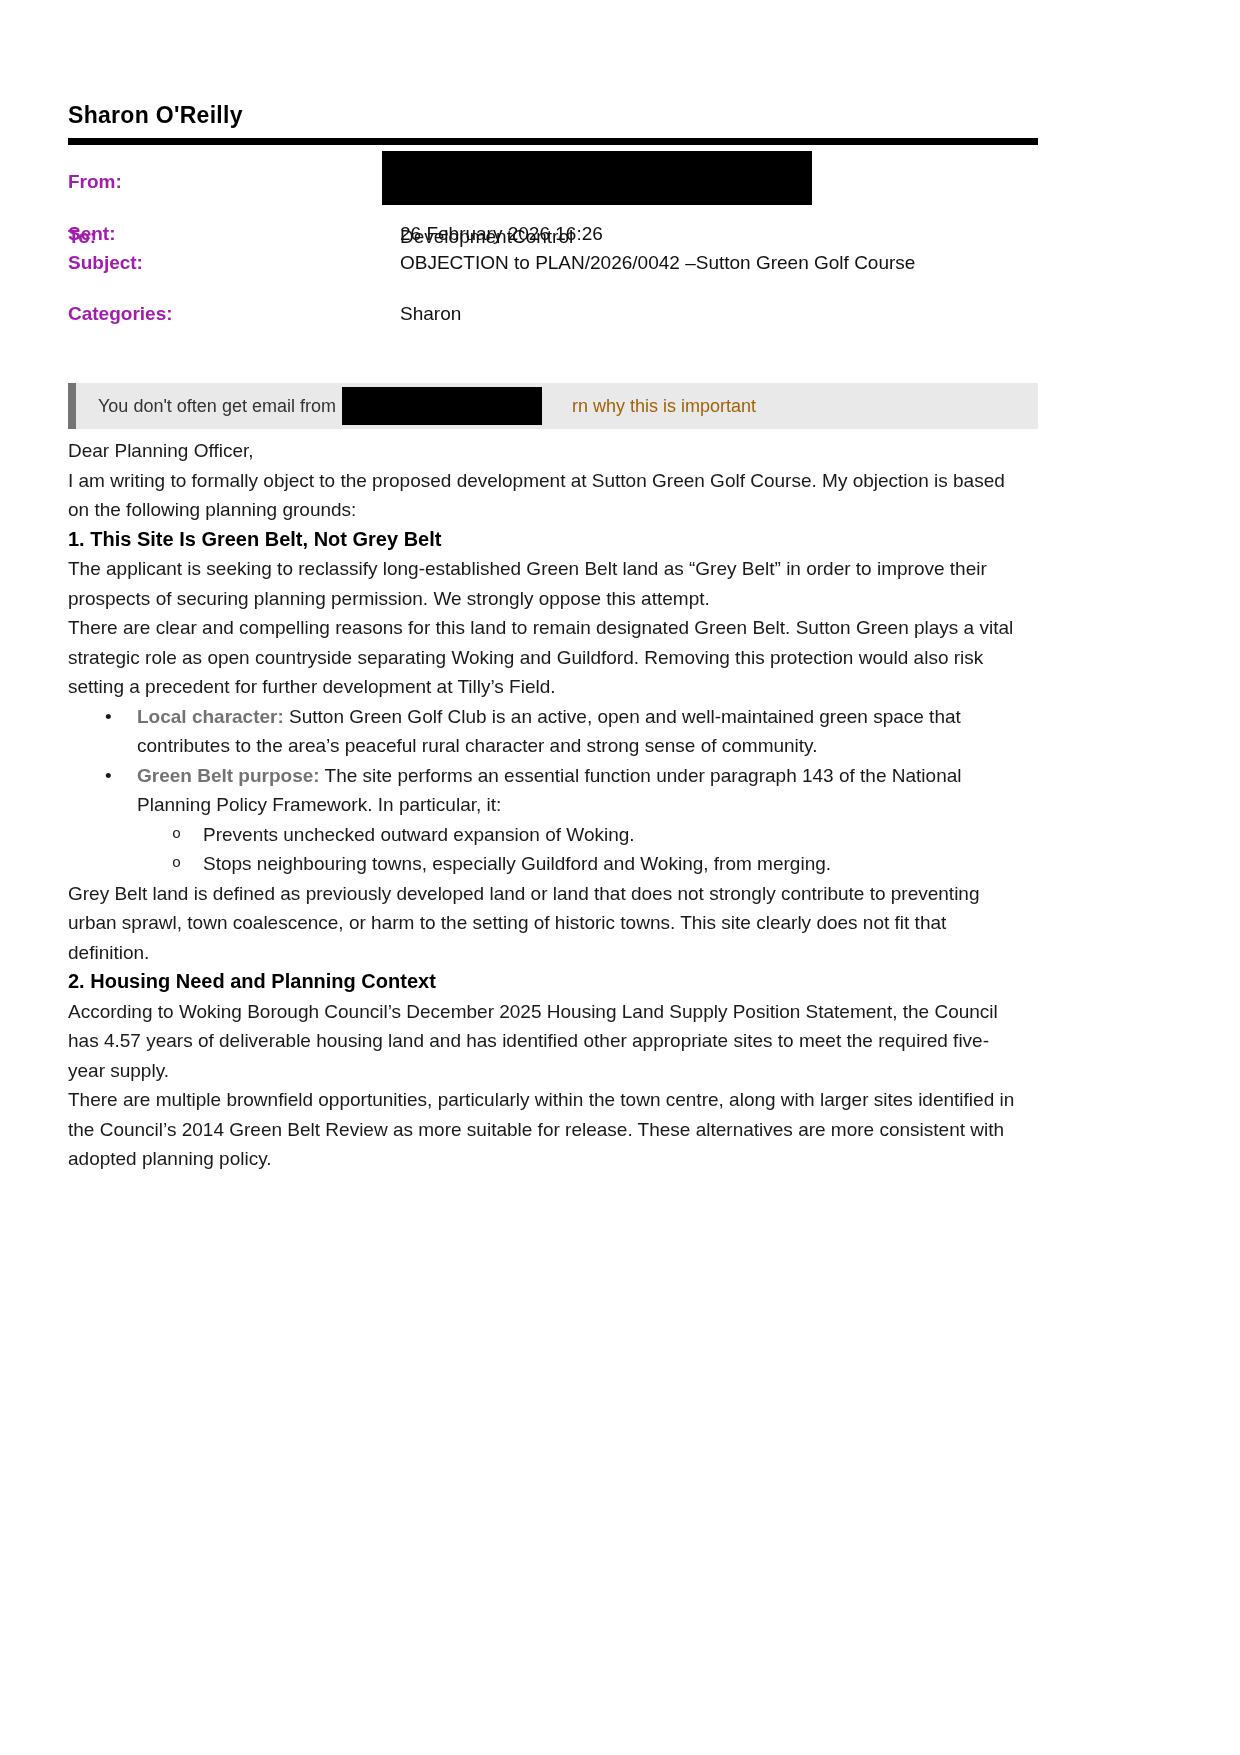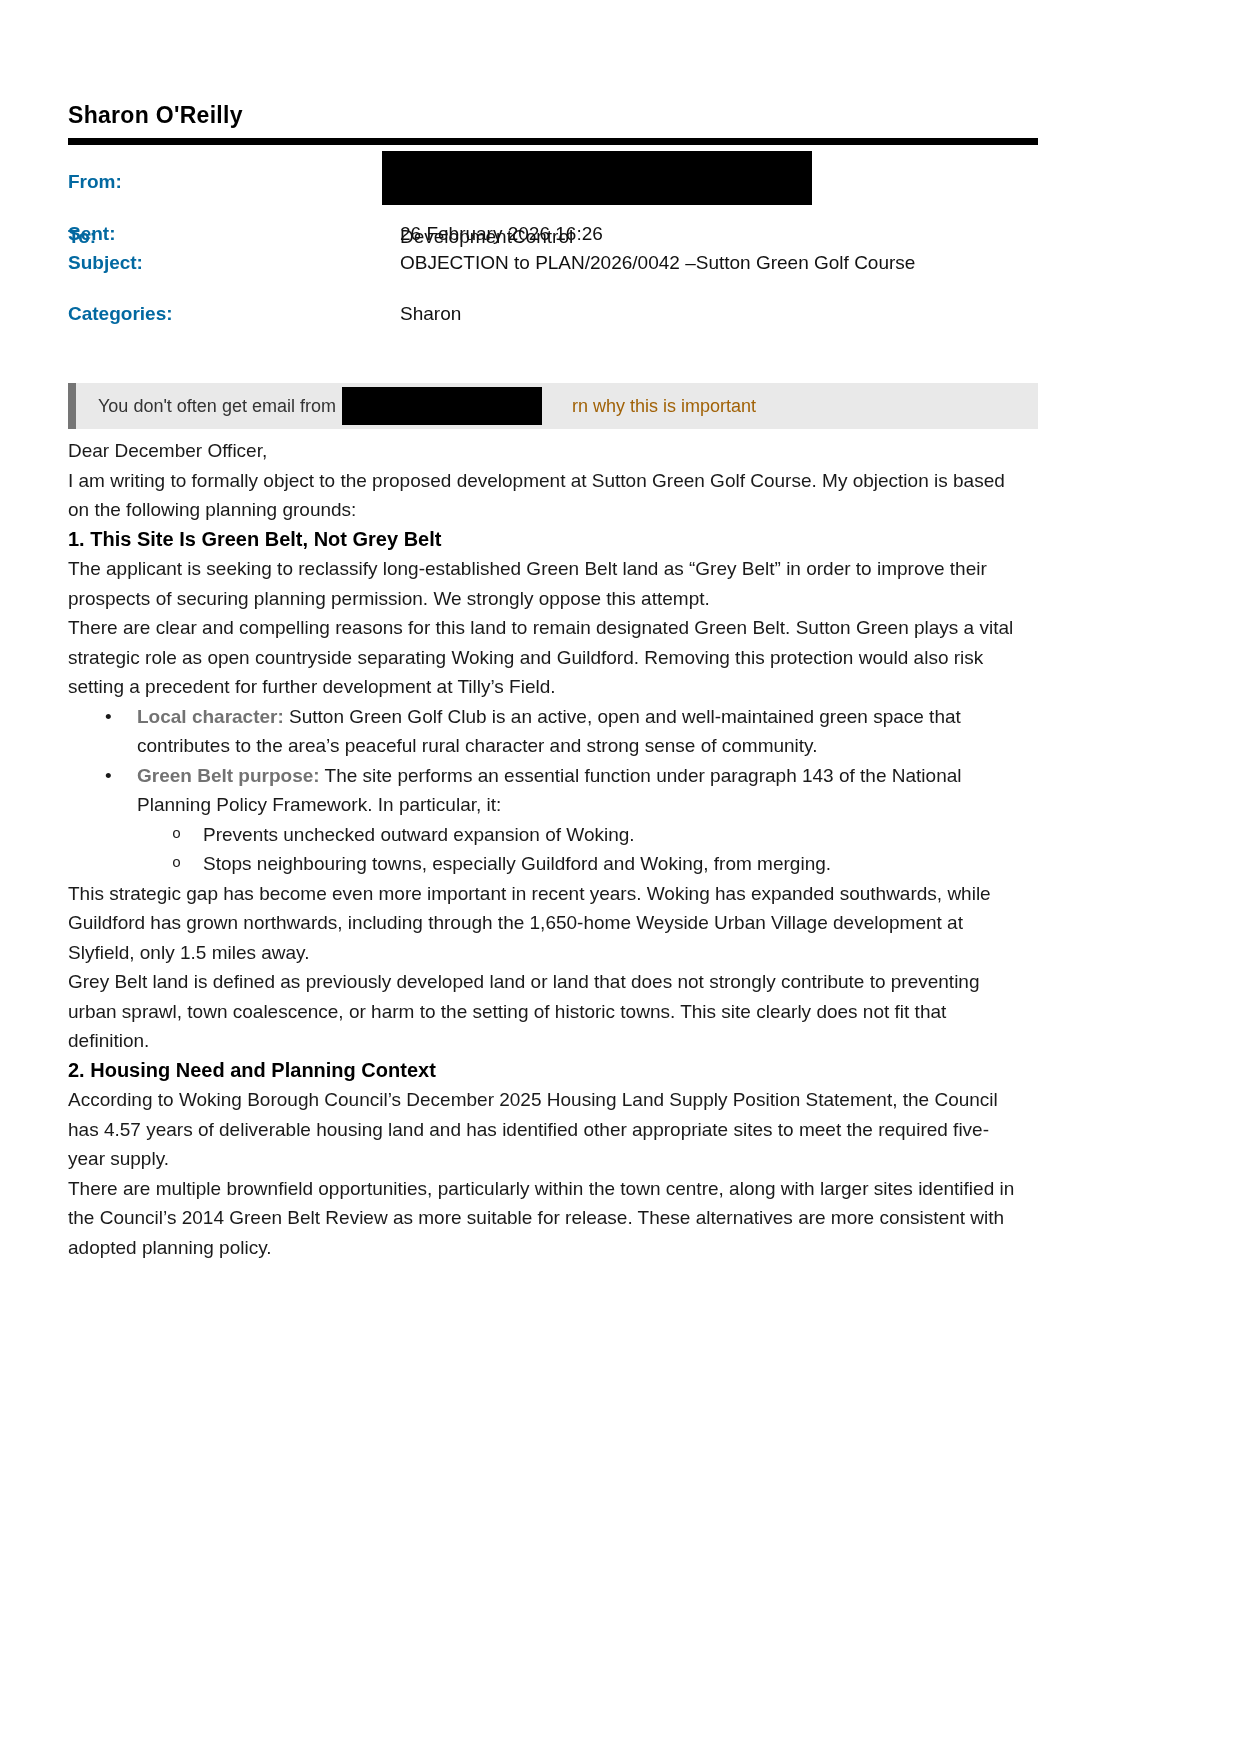--- a/index.html
+++ b/index.html
@@ -8,21 +8,21 @@
     font-family:"Liberation Sans", sans-serif; color:#000;
     overflow:hidden;
   }
   .title {
     position:absolute; left:68px; top:102px;
     font-size:23px; font-weight:bold; letter-spacing:0.3px; color:#000;
   }
   .title-rule {
     position:absolute; left:68px; top:138px; width:970px; height:7px; background:#000;
   }
-  .hdr-label { position:absolute; left:68px; font-size:19px; font-weight:bold; color:#0369a1; }
+  .hdr-label { position:absolute; left:68px; font-size:19px; font-weight:bold; color:#a21caf; }
   .hdr-value { position:absolute; left:400px; font-size:19px; color:#111; }
   .row-from  { top:171px; }
   .row-sent  { top:199px;margin-top:24px; }
   .row-to    { top:226px; }
   .row-subject { top:252px; }
   .row-categories { top:303px; }
   .redaction-sender {
     position:absolute; left:382px; top:151px; width:430px; height:54px; background:#000;
   }
   .banner {
@@ -98,21 +98,21 @@
   <div class="banner">
     <div class="banner-bar"></div>
     <div class="banner-content">
       <span>You don't often get email from</span>
       <span class="banner-redaction"></span>
       <span class="banner-link">rn why this is important</span>
     </div>
   </div>
 
   <div class="body-copy">
-    <div class="salutation">Dear December Officer,</div>
+    <div class="salutation">Dear Planning Officer,</div>
     <div class="intro">I am writing to formally object to the proposed development at Sutton Green Golf Course. My objection is based on the following planning grounds:</div>
 
     <div class="sec-heading h1a">1. This Site Is Green Belt, Not Grey Belt</div>
     <div class="p1">The applicant is seeking to reclassify long-established Green Belt land as “Grey Belt” in order to improve their prospects of securing planning permission. We strongly oppose this attempt.</div>
     <div class="p2">There are clear and compelling reasons for this land to remain designated Green Belt. Sutton Green plays a vital strategic role as open countryside separating Woking and Guildford. Removing this protection would also risk setting a precedent for further development at Tilly’s Field.</div>
 
     <div class="bullet bullet1">
       <span class="marker">•</span>
       <span class="content"><span class="lead">Local character:</span><span> Sutton Green Golf Club is an active, open and well-maintained green space that contributes to the area’s peaceful rural character and strong sense of community.</span></span>
     </div>
@@ -123,21 +123,20 @@
 
     <div class="sub sub1">
       <span class="marker">o</span>
       <span class="content">Prevents unchecked outward expansion of Woking.</span>
     </div>
     <div class="sub sub2">
       <span class="marker">o</span>
       <span class="content">Stops neighbouring towns, especially Guildford and Woking, from merging.</span>
     </div>
 
-    <div class="p3">This strategic gap has become even more important in recent years. Woking has expanded southwards, while Guildford has grown northwards, including through the 1,650-home Weyside Urban Village development at Slyfield, only 1.5 miles away.</div>
     <div class="p4">Grey Belt land is defined as previously developed land or land that does not strongly contribute to preventing urban sprawl, town coalescence, or harm to the setting of historic towns. This site clearly does not fit that definition.</div>
 
     <div class="sec-heading h2a">2. Housing Need and Planning Context</div>
     <div class="p5">According to Woking Borough Council’s December 2025 Housing Land Supply Position Statement, the Council has 4.57 years of deliverable housing land and has identified other appropriate sites to meet the required five-year supply.</div>
     <div class="p6">There are multiple brownfield opportunities, particularly within the town centre, along with larger sites identified in the Council’s 2014 Green Belt Review as more suitable for release. These alternatives are more consistent with adopted planning policy.</div>
   </div>
 
   <div class="page-num">1</div>
 
 </div>

